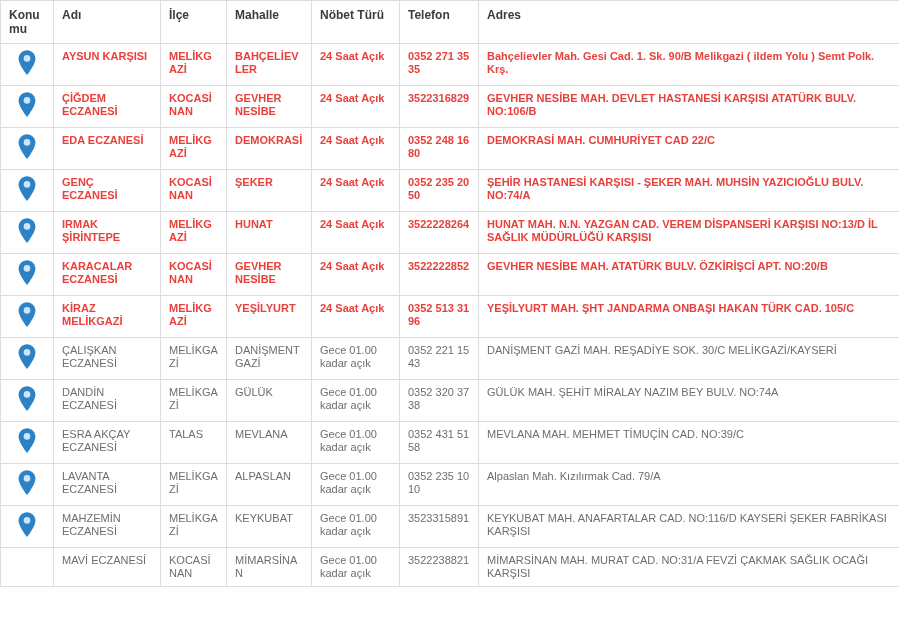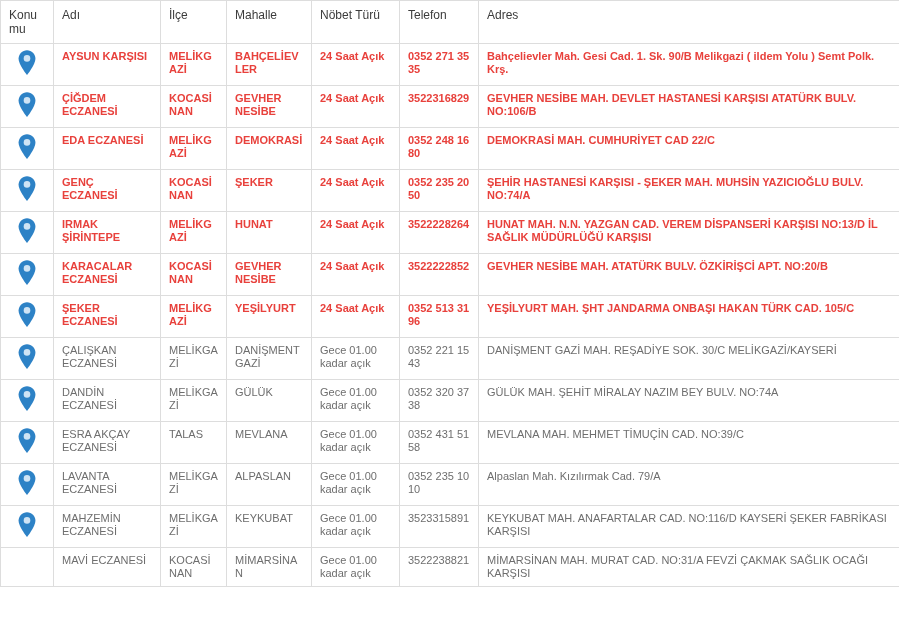--- a/index.html
+++ b/index.html
@@ -26,21 +26,21 @@
     font-size:11px;
     line-height:13px;
     vertical-align:top;
     text-align:left;
     word-wrap:break-word;
   }
   table{border-left:none;border-right:none;}
   th{
     font-size:12px;
     line-height:14px;
-    font-weight:normal;
+    font-weight:bold;
     color:var(--header-text);
     background:#ffffff;
     padding:7px 8px;
   }
   tr.row-24h td{
     color:var(--red);
     font-weight:bold;
   }
   tr.row-night td{
     color:var(--gray-text);
@@ -190,21 +190,21 @@
 
   <tr class="row-24h">
     <td class="cell-pin">
       <span class="pin">
         <svg viewBox="0 0 24 30" xmlns="http://www.w3.org/2000/svg">
           <path d="M12 1C6.9 1 2.8 5.1 2.8 10.2c0 6.8 9.2 18 9.2 18s9.2-11.2 9.2-18C21.2 5.1 17.1 1 12 1z" fill="#2d82c6"></path>
           <circle cx="12" cy="10" r="3.6" fill="#cfe4f5"></circle>
         </svg>
       </span>
     </td>
-    <td>ŞEKER ECZANESİ</td>
+    <td>KİRAZ MELİKGAZİ</td>
     <td>MELİKGAZİ</td>
     <td>YEŞİLYURT</td>
     <td>24 Saat Açık</td>
     <td>0352 513 31 96</td>
     <td>YEŞİLYURT MAH. ŞHT JANDARMA ONBAŞI HAKAN TÜRK CAD. 105/C</td>
   </tr>
 
   <tr class="row-night">
     <td class="cell-pin">
       <span class="pin">

